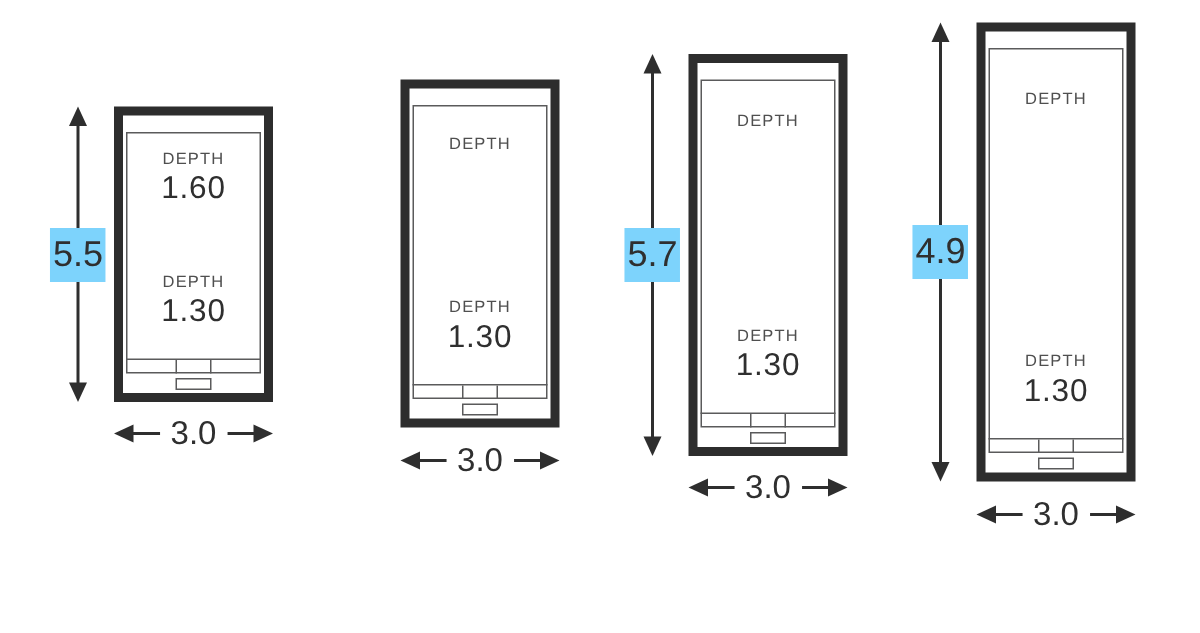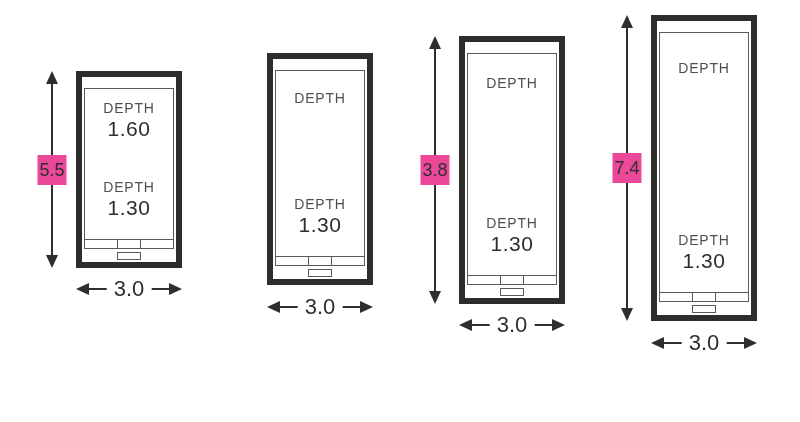--- a/index.html
+++ b/index.html
@@ -29,21 +29,21 @@
   }
   .step{
     position:absolute;left:50%;transform:translateX(-50%);
     bottom:2px;width:24px;height:8px;box-sizing:border-box;
     border:1px solid #5a5a5b;background:#ffffff;
   }
 
   
   .depth-block{position:absolute;left:0;right:0;text-align:center;line-height:1;}
   .depth-block .cap{
-    display:block;font-size:14px;letter-spacing:0.8px;color:#4f4f4f;
+    display:block;font-size:11px;letter-spacing:0.8px;color:#4f4f4f;
     margin-bottom:3px;
   }
   .depth-block .val{
     display:block;font-size:21px;letter-spacing:0.5px;color:#2f2f2f;
   }
   .shallow{bottom:44px;}
 
   
   .varrow{position:absolute;width:14px;}
   .varrow .line{
@@ -55,21 +55,21 @@
     width:0;height:0;border-left:6px solid transparent;border-right:6px solid transparent;
     border-bottom:13px solid #2e2e2e;
   }
   .varrow .head-down{
     position:absolute;left:50%;transform:translateX(-50%);bottom:0;
     width:0;height:0;border-left:6px solid transparent;border-right:6px solid transparent;
     border-top:13px solid #2e2e2e;
   }
   .varrow .dim{
     position:absolute;left:50%;top:50%;transform:translate(-50%,-50%);
-    background:#ec4899;padding:6px 2px;font-size:18px;color:#2f2f2f;line-height:1;
+    background:#7dd3fc;padding:6px 2px;font-size:24px;color:#2f2f2f;line-height:1;
     white-space:nowrap;
   }
 
   
   .harrow{position:absolute;height:20px;}
   .harrow .line{
     position:absolute;top:50%;margin-top:-1px;height:2px;left:4px;right:4px;
     background:#2e2e2e;
   }
   .harrow .head-left{
@@ -165,21 +165,21 @@
       <div class="head-right"></div>
       <span class="dim">3.0</span>
     </div>
   </div>
 
   <div class="group g3">
     <div class="varrow">
       <div class="head-up"></div>
       <div class="line"></div>
       <div class="head-down"></div>
-      <span class="dim">3.8</span>
+      <span class="dim">5.7</span>
     </div>
     <div class="pool">
       <div class="inner"></div>
       <div class="band">
         <div class="band-mid"></div>
       </div>
       <div class="step"></div>
       <div class="depth-block deep">
         <span class="cap">DEPTH</span>
       </div>
@@ -194,21 +194,21 @@
       <div class="head-right"></div>
       <span class="dim">3.0</span>
     </div>
   </div>
 
   <div class="group g4">
     <div class="varrow">
       <div class="head-up"></div>
       <div class="line"></div>
       <div class="head-down"></div>
-      <span class="dim">7.4</span>
+      <span class="dim">4.9</span>
     </div>
     <div class="pool">
       <div class="inner"></div>
       <div class="band">
         <div class="band-mid"></div>
       </div>
       <div class="step"></div>
       <div class="depth-block deep">
         <span class="cap">DEPTH</span>
       </div>

